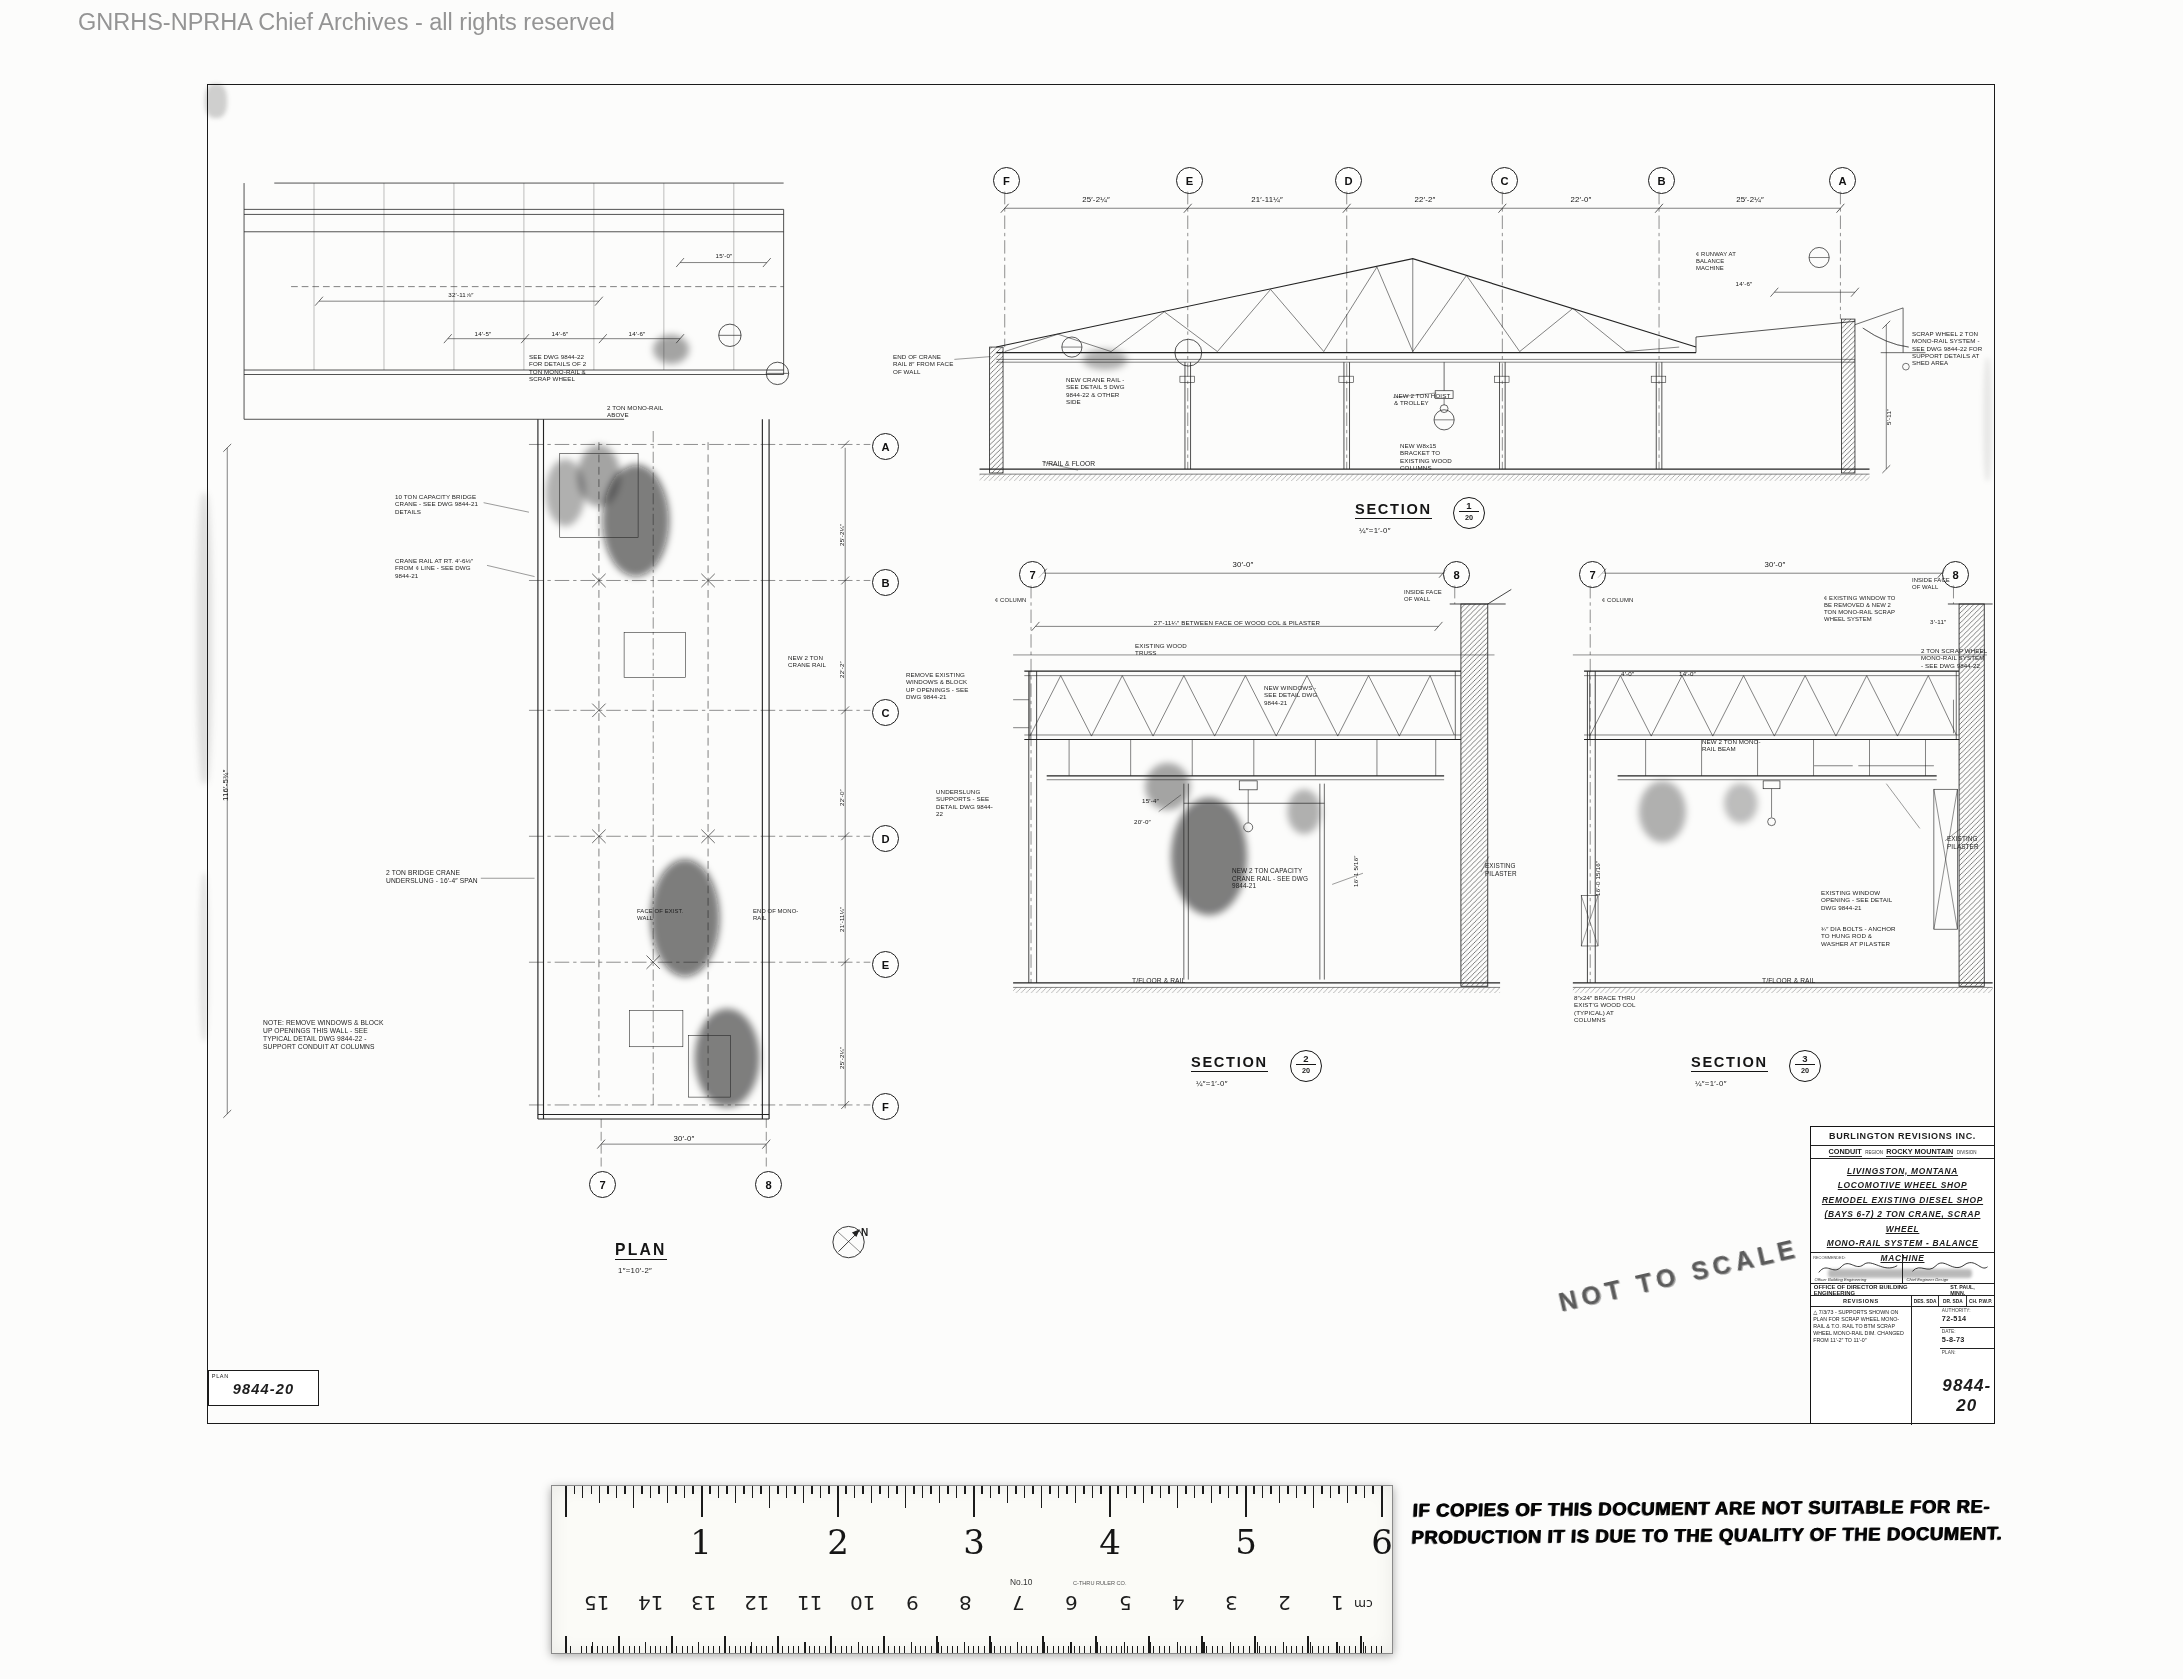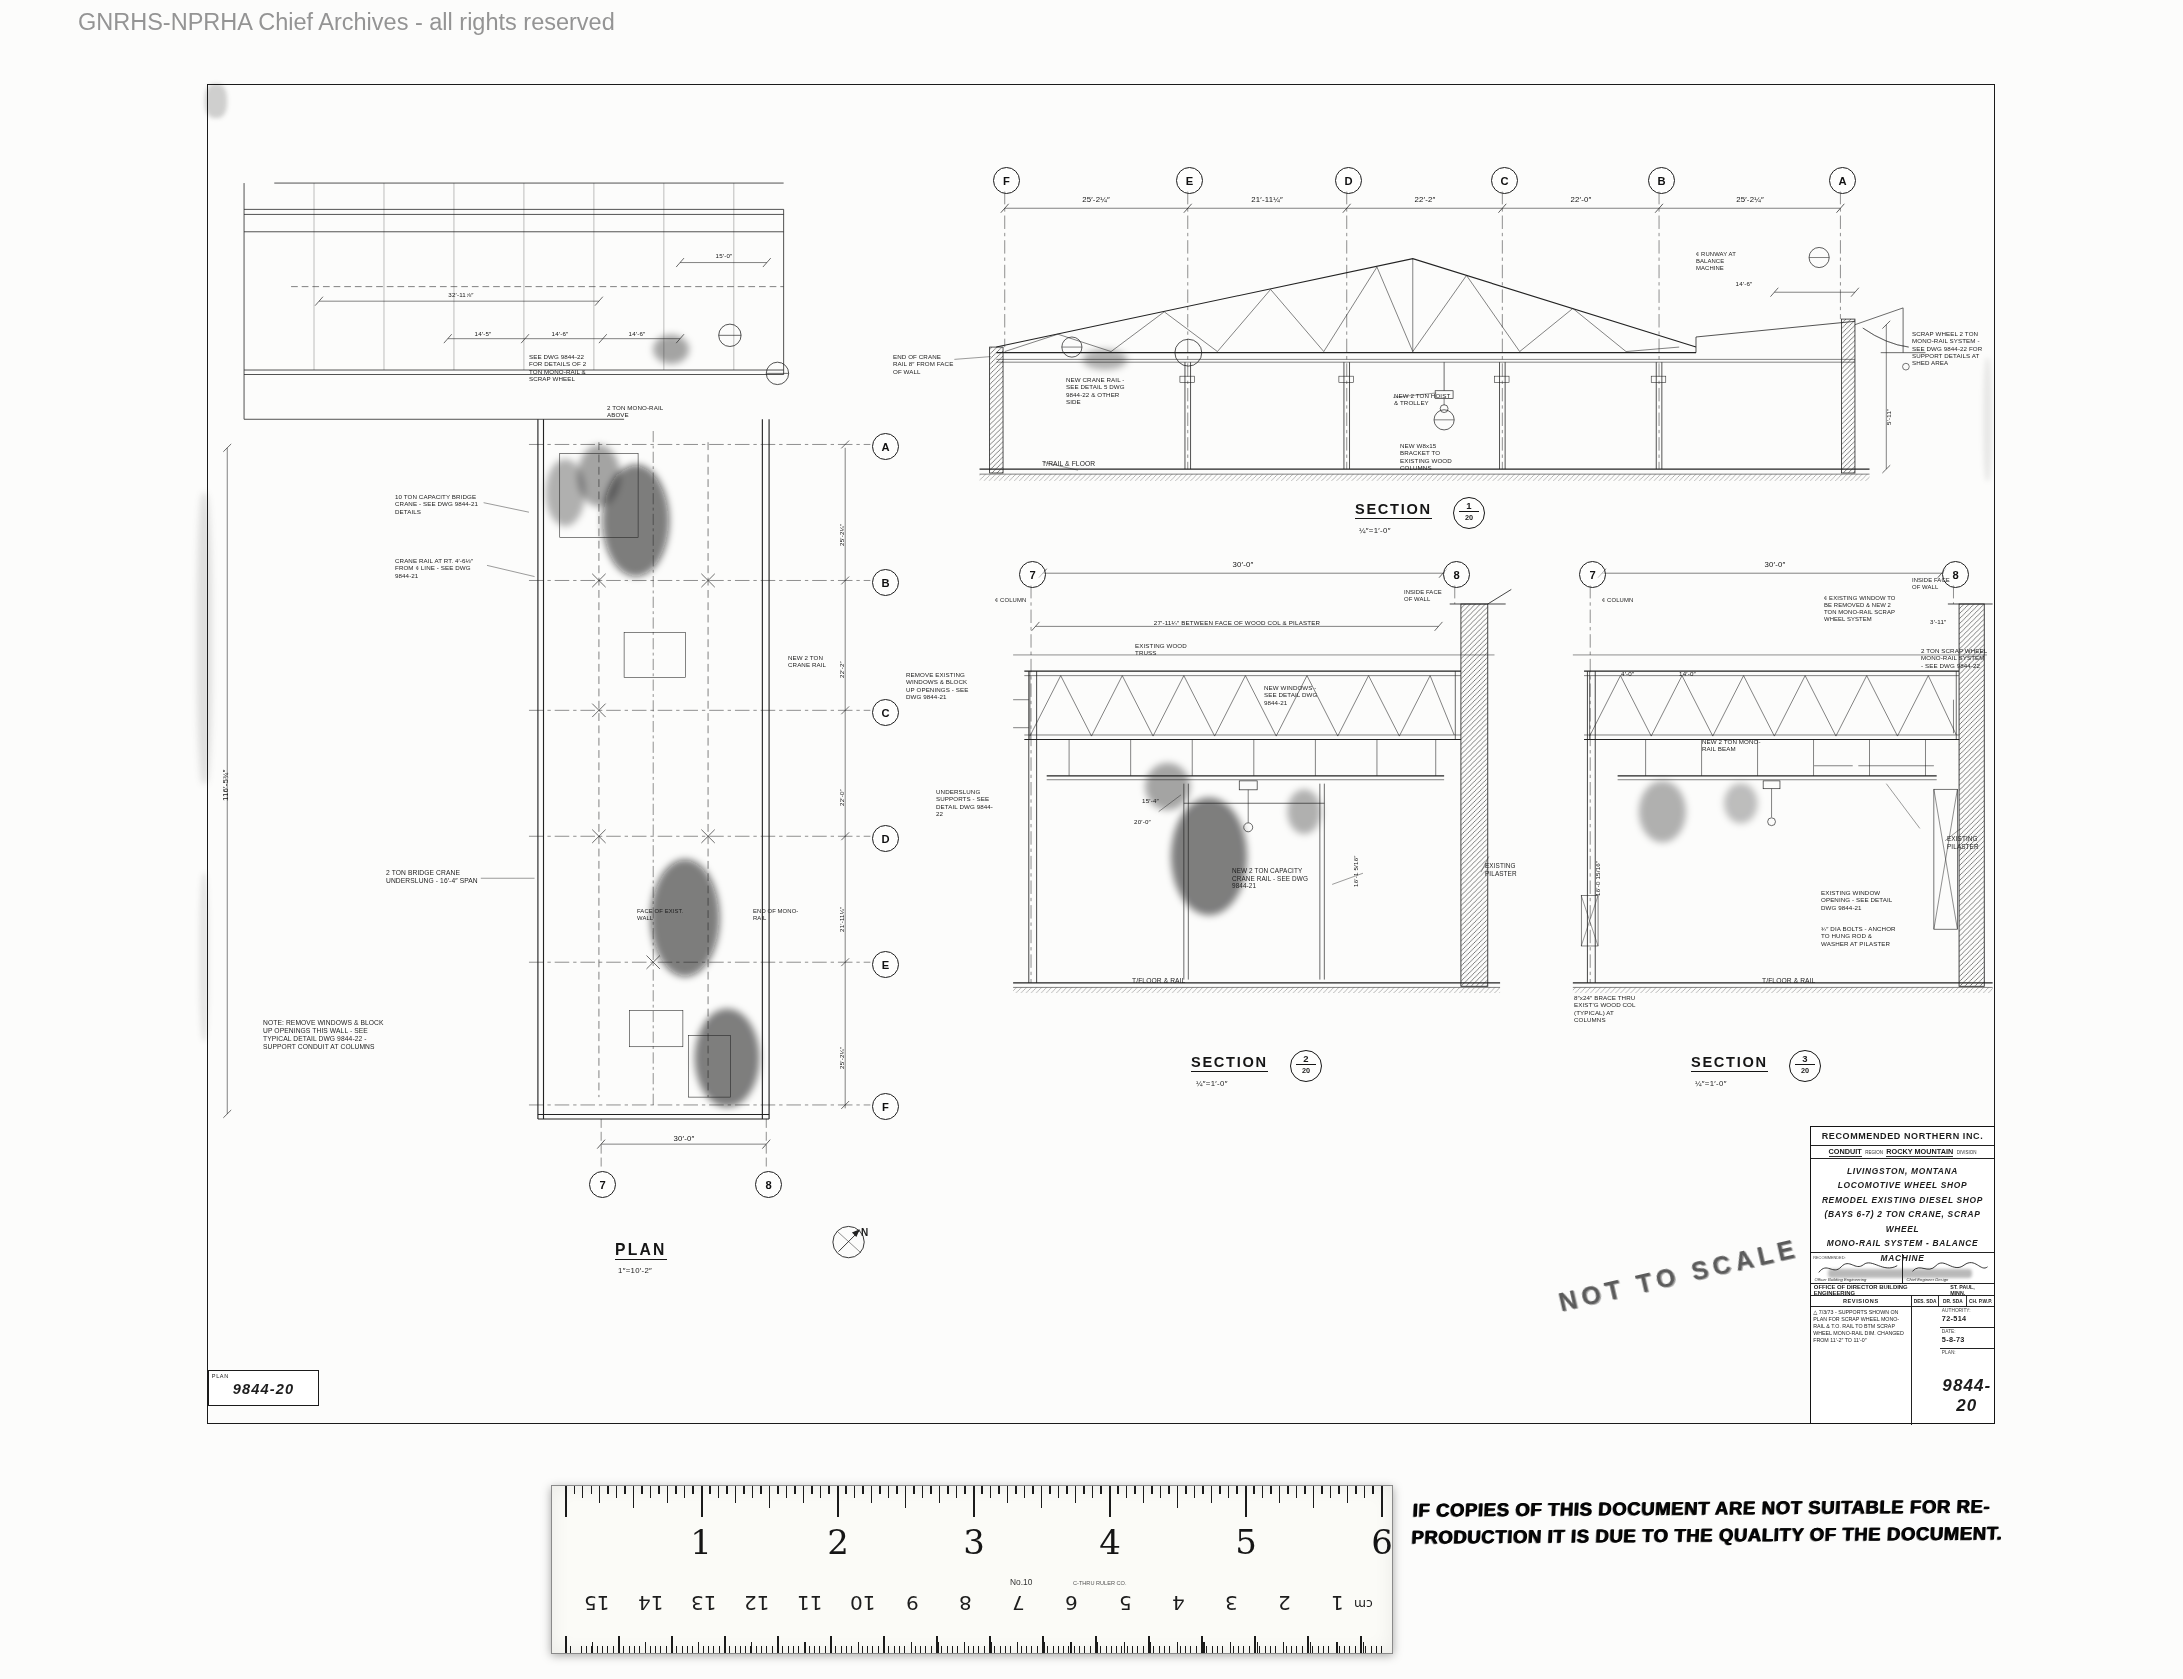--- a/index.html
+++ b/index.html
@@ -36,21 +36,21 @@
        font:italic 600 14.6px "Liberation Sans",sans-serif;letter-spacing:1.1px;}
   
   .tblock{position:absolute;left:1810px;top:1126px;width:185px;height:298px;border:1.4px solid #141414;
        box-sizing:border-box;background:#fff;}
   .tb-row{position:absolute;left:0;right:0;border-bottom:0.8px solid #222;box-sizing:border-box;}
   .tb-company{top:0;height:19px;text-align:center;font:700 9px/19px "Liberation Sans",sans-serif;letter-spacing:0.6px;}
   .tb-region{top:19px;height:13.4px;display:flex;align-items:center;justify-content:center;gap:3.4px;}
   .tb-region .big{font:600 7.3px "Liberation Sans",sans-serif;border-bottom:0.6px solid #333;}
   .tb-region .tiny{font:400 4.5px "Liberation Sans",sans-serif;color:#333;}
   .tb-project{top:32px;height:94px;text-align:center;padding-top:4.5px;}
-  .tb-project div{font:italic 600 8.4px/14.6px "Liberation Sans",sans-serif;letter-spacing:0.7px;}
+  .tb-project div{font:italic 600 8.4px/14.6px "Liberation Sans",sans-serif;letter-spacing:0.7px;text-decoration:underline;}
   .tb-psmudge{position:absolute;left:17px;right:22.4px;top:110px;height:9px;background:#3a3a3a;
        opacity:.35;filter:blur(1.7px);border-radius:3.4px;}
   .tb-sign{top:127px;height:30px;display:flex;}
   .tb-sign .half{flex:1;position:relative;border-right:0.8px solid #222;}
   .tb-sign .half:last-child{border-right:none;}
   .tb-sign .cap{position:absolute;bottom:1.1px;left:3.4px;font:italic 400 4.2px "Liberation Sans",sans-serif;color:#333;}
   .tb-sign .rec{position:absolute;top:1.1px;left:2.2px;font:400 3.9px "Liberation Sans",sans-serif;color:#444;}
   .tb-office{top:157px;height:12.3px;display:flex;align-items:center;justify-content:space-between;padding:0 2.8px;}
   .tb-office .o1{font:700 5.9px "Liberation Sans",sans-serif;}
   .tb-office .o2{font:600 5.3px "Liberation Sans",sans-serif;}
@@ -437,21 +437,21 @@
   <div class="plan-title" style="left:615px;top:1242px;">PLAN</div>
   <div class="sec-scale" style="left:618px;top:1266px;">1″=10′-2″</div>
   <div class="north-n" style="left:861px;top:1227px;">N</div>
 
   <div class="corner-box">
     <span class="lbl">PLAN</span>
     <span class="num">9844-20</span>
   </div>
 
   <div class="tblock">
-    <div class="tb-row tb-company">RECOMMENDED NORTHERN INC.</div>
+    <div class="tb-row tb-company">BURLINGTON REVISIONS INC.</div>
     <div class="tb-row tb-region">
       <span class="big">CONDUIT</span>
       <span class="tiny">REGION</span>
       <span class="big">ROCKY MOUNTAIN</span>
       <span class="tiny">DIVISION</span>
     </div>
     <div class="tb-row tb-project">
       <div>LIVINGSTON, MONTANA</div>
       <div>LOCOMOTIVE WHEEL SHOP</div>
       <div>REMODEL EXISTING DIESEL SHOP</div>

